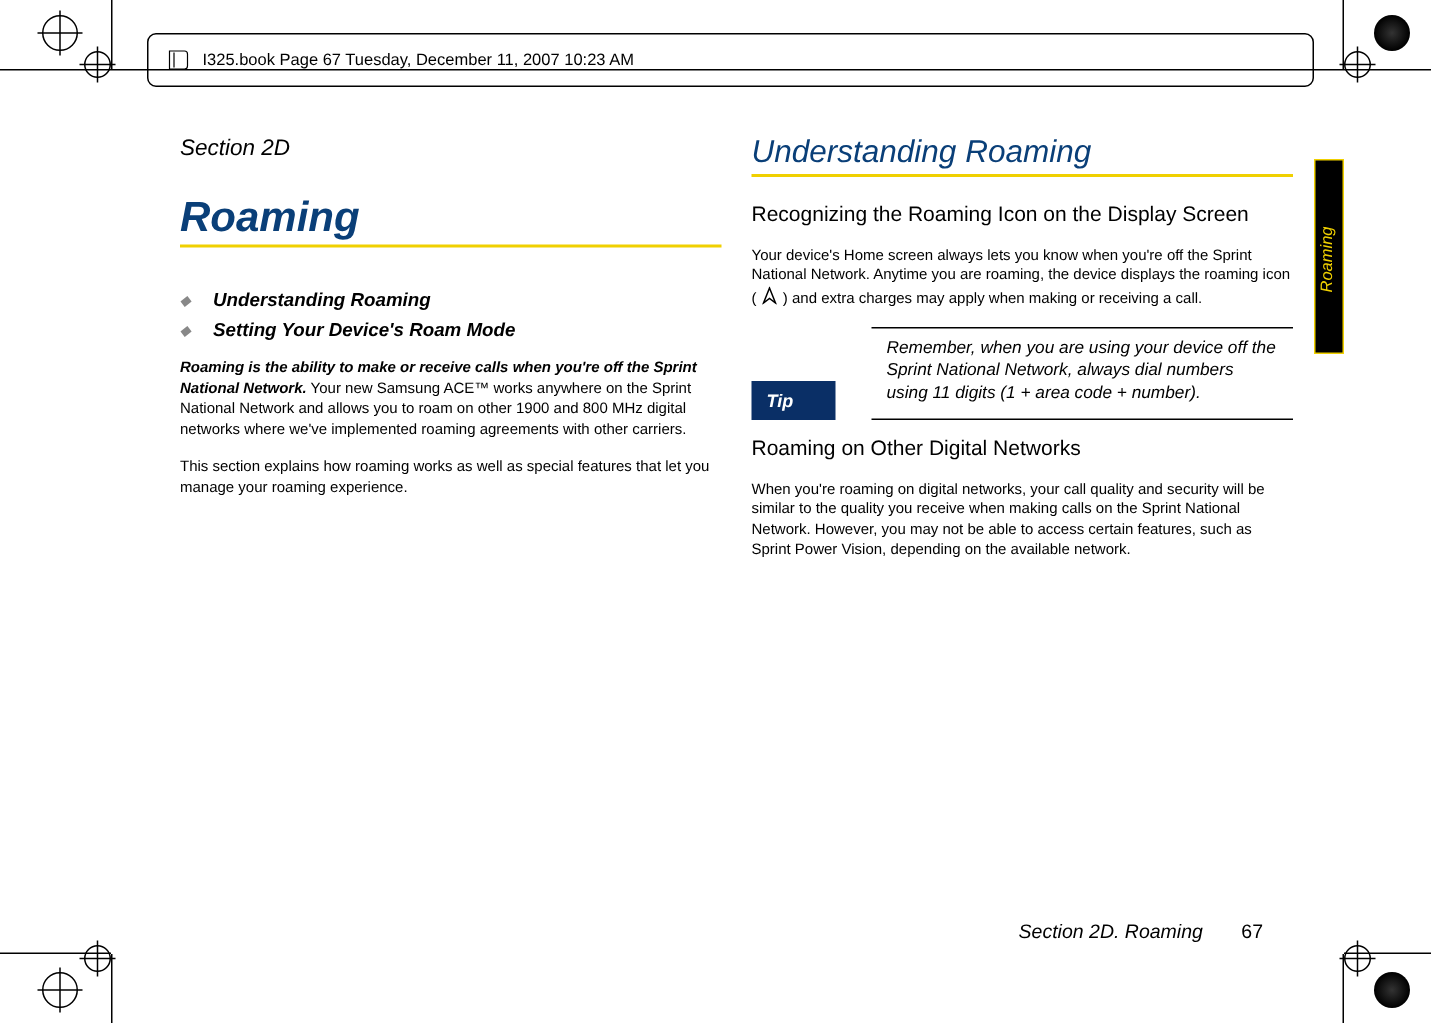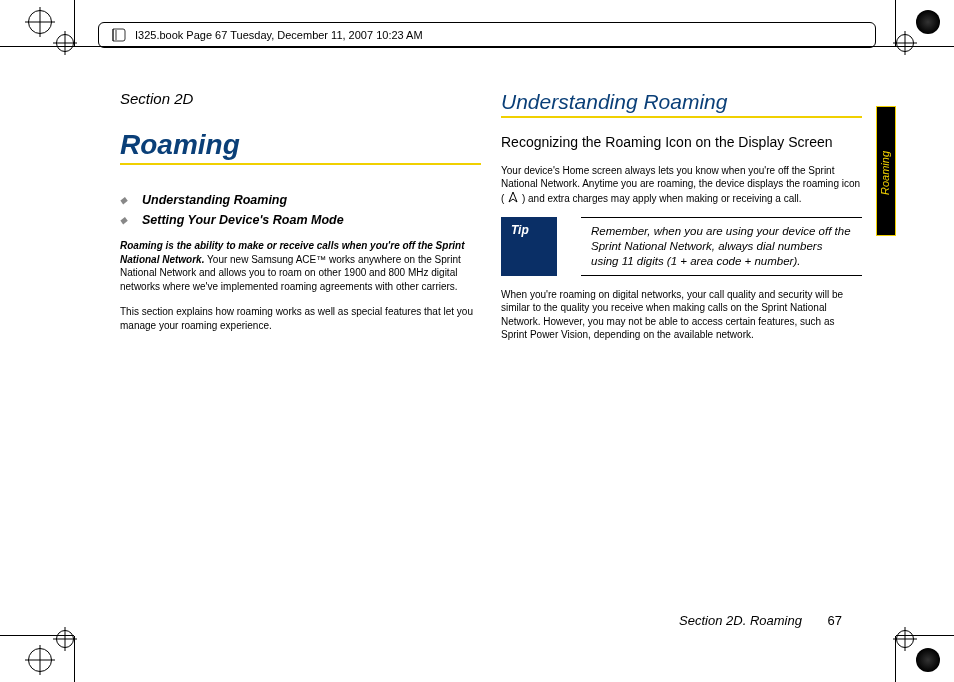--- a/index.html
+++ b/index.html
@@ -43,21 +43,21 @@
     }
     .header-bar {
       position: absolute;
       top: 22px;
       left: 98px;
       right: 78px;
       border: 0.5px solid #000;
       border-radius: 6px;
       padding: 4px 12px;
       font-size: 11px;
-      height: 26px;
+      height: 36px;
       display: flex;
       align-items: center;
     }
     .page-body {
       position: absolute;
       top: 90px;
       left: 120px;
       right: 92px;
       bottom: 70px;
       display: flex;
@@ -127,20 +127,21 @@
       background: #0a2f66;
       color: #fff;
       font-style: italic;
       font-weight: bold;
       font-size: 12px;
       padding: 6px 10px;
       display: flex;
       align-items: flex-start;
       width: 56px;
       flex-shrink: 0;
+      margin-top: 36px;
     }
     .tip-text {
       border-top: 1px solid #000;
       border-bottom: 1px solid #000;
       font-style: italic;
       font-size: 11.5px;
       line-height: 1.3;
       padding: 6px 10px;
       flex: 1;
       margin-left: 24px;
@@ -242,20 +243,21 @@
       <span>Your device's Home screen always lets you know when you're off the Sprint National Network. Anytime you are roaming, the device displays the roaming icon (</span>
       <svg class="roam-icon" width="12" height="12" viewBox="0 0 12 12">
         <path d="M6 1 L10 11 L6 8 L2 11 Z" stroke="#000" stroke-width="1" fill="none"></path>
       </svg>
       <span>) and extra charges may apply when making or receiving a call.</span>
     </div>
     <div class="tip-box">
       <div class="tip-label">Tip</div>
       <div class="tip-text">Remember, when you are using your device off the Sprint National Network, always dial numbers using 11 digits (1 + area code + number).</div>
     </div>
+    <div class="subhead">Roaming on Other Digital Networks</div>
     <div class="body-text">When you're roaming on digital networks, your call quality and security will be similar to the quality you receive when making calls on the Sprint National Network. However, you may not be able to access certain features, such as Sprint Power Vision, depending on the available network.</div>
   </div>
 </div>
 
 <div class="footer">
   <span>Section 2D. Roaming</span>
   <span class="footer-page">67</span>
 </div>
 
 </body></html>

